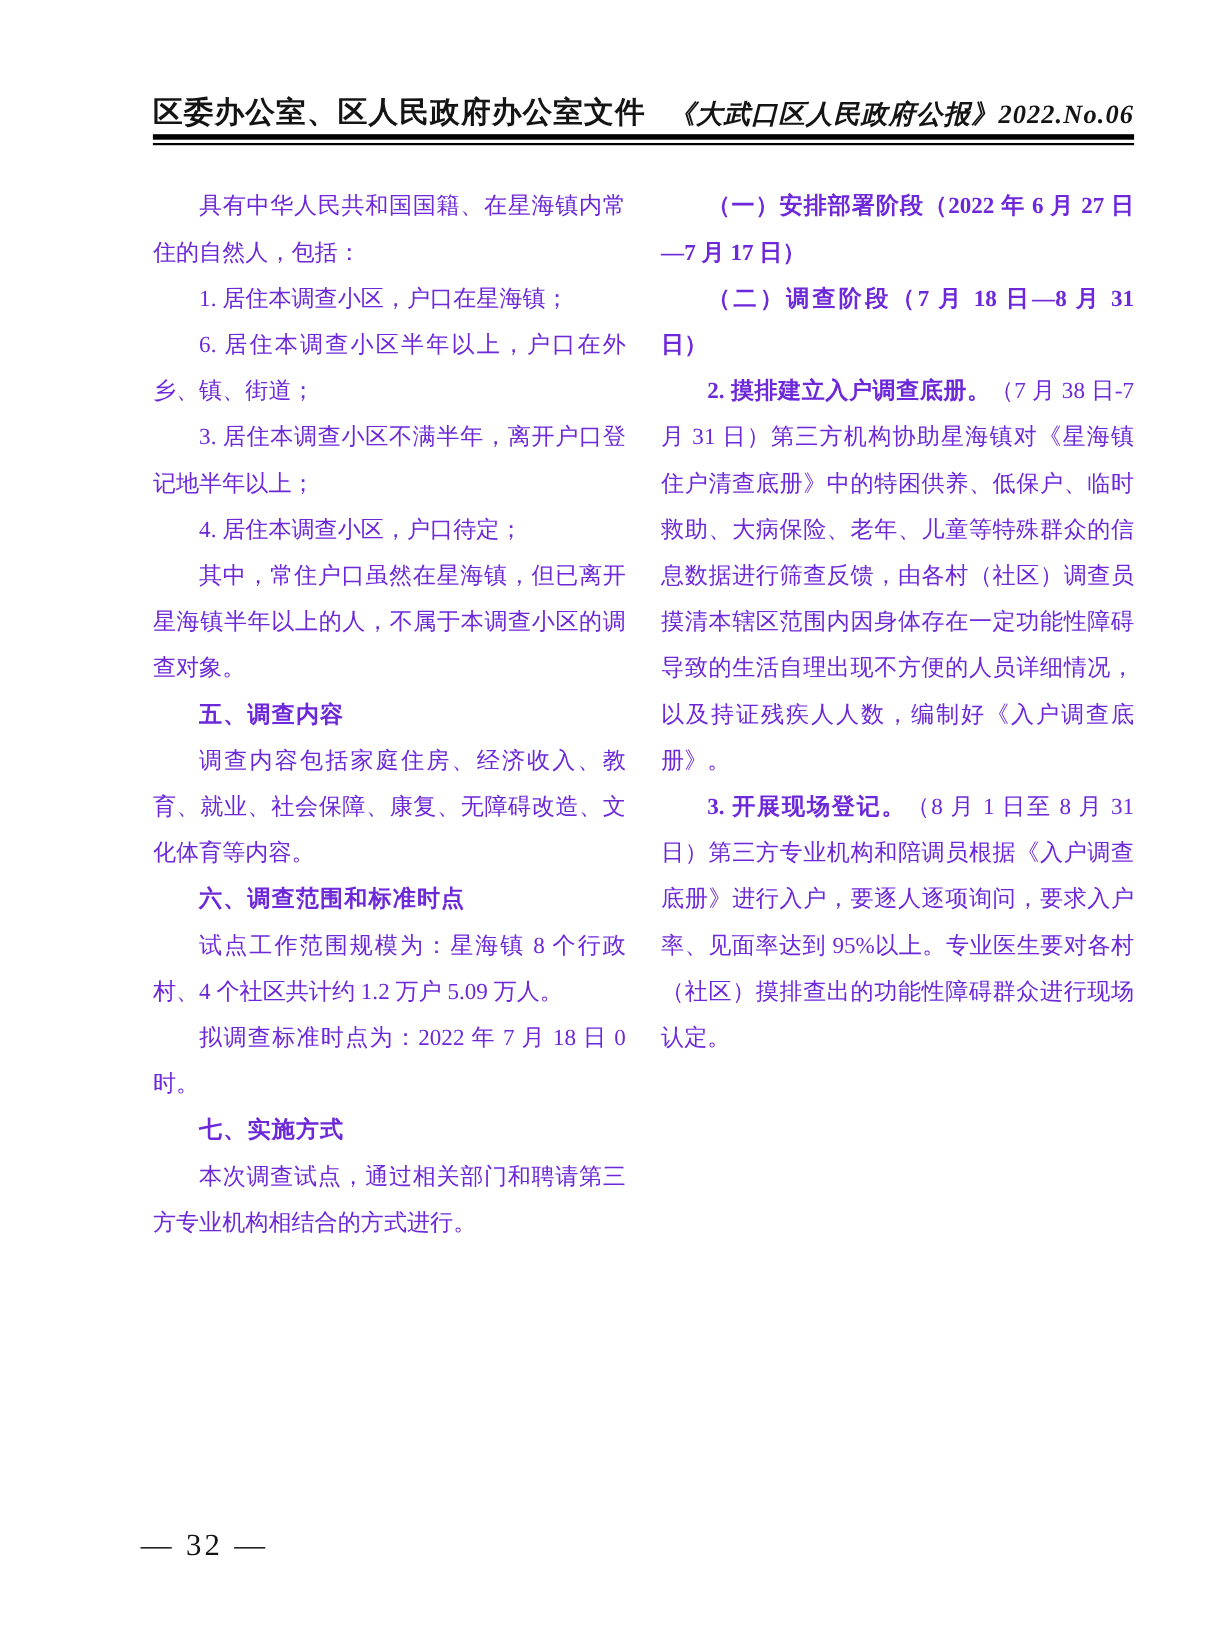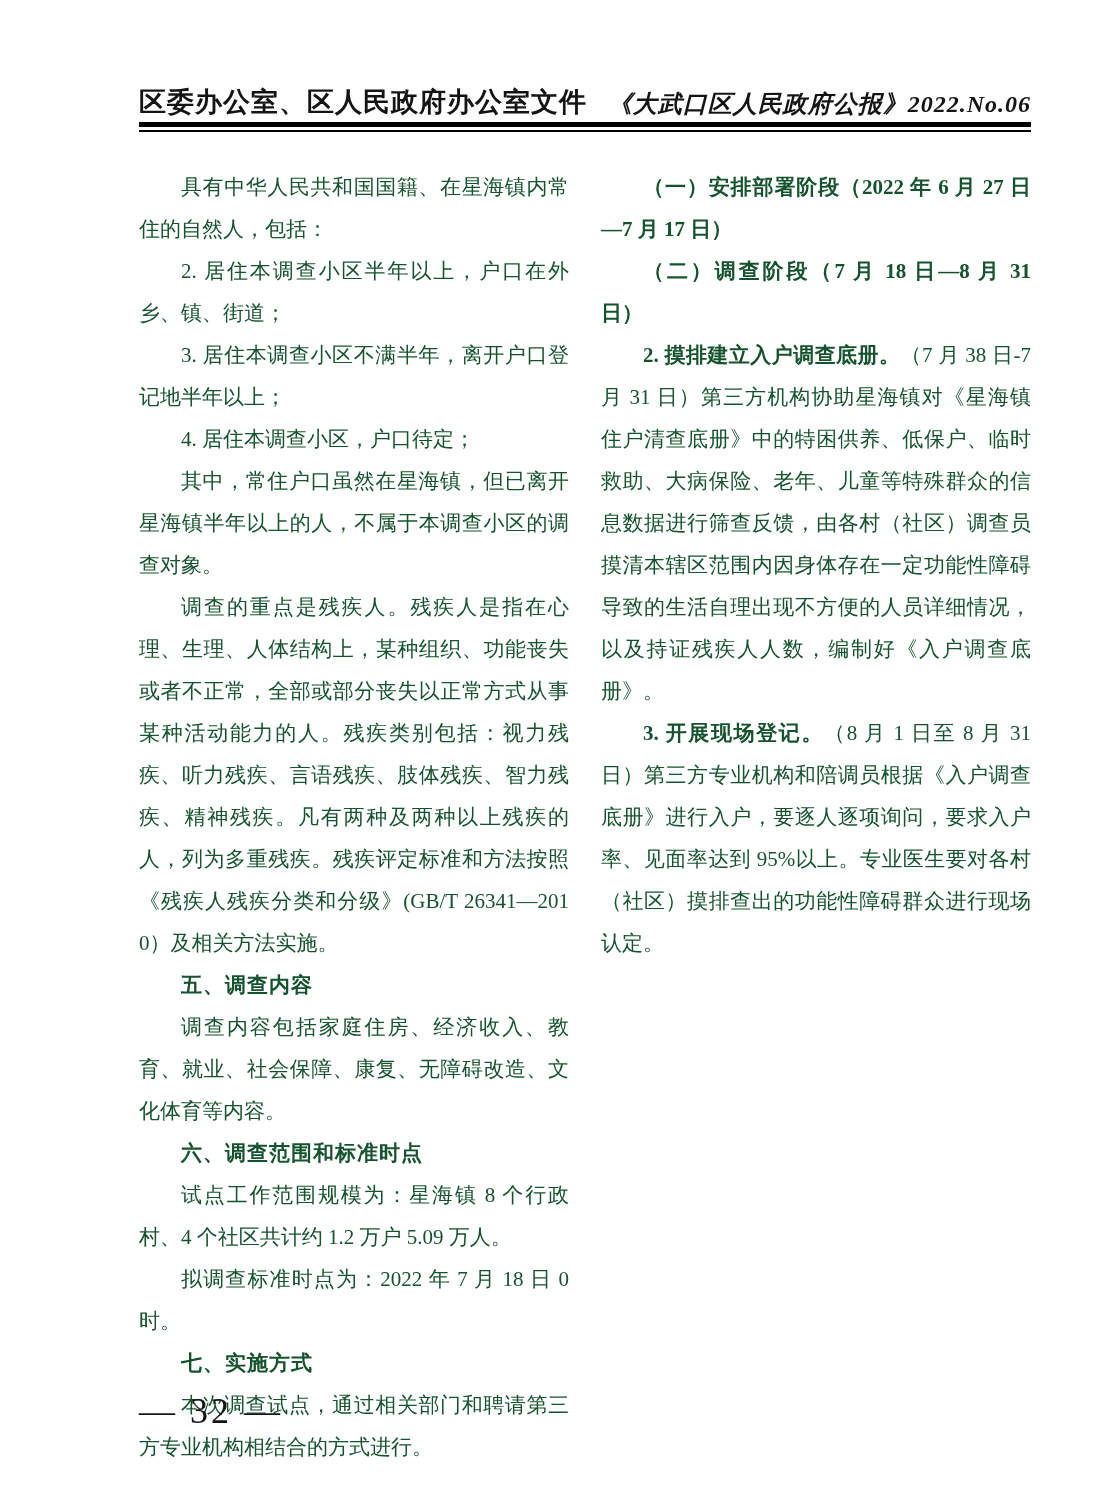--- a/index.html
+++ b/index.html
@@ -64,43 +64,43 @@
     flex: 0 0 430px;
   }
   .para {
     margin: 0;
     text-indent: 2em;
     text-align: justify;
     text-justify: inter-character;
     font-family: "Liberation Serif", "DejaVu Serif", serif;
     font-size: 21px;
     line-height: 42px;
-    color: #14532d;
+    color: #6d28d9;
     word-break: break-all;
   }
   
   .seg-n { font-weight: 400; }
   
   .seg-b { font-weight: 700; }
   
   .seg-k { font-weight: 700; }
   
   .seg-h {
     font-family: Liberation Serif, serif;
     font-weight: 700;
     letter-spacing: 1px;
   }
 
   
   .footer {
     position: absolute;
     top: 1390px;
-    left: 113px;
+    left: 102px;
     font-family: "Liberation Serif", "DejaVu Serif", serif;
-    font-size: 36px;
+    font-size: 28px;
     letter-spacing: 3px;
     white-space: nowrap;
   }
 </style>
 </head>
 <body>
 
 <div class="page">
 
   <div class="header">
@@ -109,25 +109,25 @@
   </div>
 
   <div class="divider">
     <div class="thick"></div>
     <div class="thin"></div>
   </div>
 
   <div class="content">
     <div class="col" id="col-left">
         <p class="para body"><span class="seg-n">具有中华人民共和国国籍、在星海镇内常住的自然人，包括：</span></p>
-        <p class="para body"><span class="seg-n">2. 居住本调查小区半年以上，户口在外乡、镇、街道；</span></p>
+        <p class="para body"><span class="seg-n">1. 居住本调查小区，户口在星海镇；</span></p>
+        <p class="para body"><span class="seg-n">6. 居住本调查小区半年以上，户口在外乡、镇、街道；</span></p>
         <p class="para body"><span class="seg-n">3. 居住本调查小区不满半年，离开户口登记地半年以上；</span></p>
         <p class="para body"><span class="seg-n">4. 居住本调查小区，户口待定；</span></p>
         <p class="para body"><span class="seg-n">其中，常住户口虽然在星海镇，但已离开星海镇半年以上的人，不属于本调查小区的调查对象。</span></p>
-        <p class="para body"><span class="seg-n">调查的重点是残疾人。残疾人是指在心理、生理、人体结构上，某种组织、功能丧失或者不正常，全部或部分丧失以正常方式从事某种活动能力的人。残疾类别包括：视力残疾、听力残疾、言语残疾、肢体残疾、智力残疾、精神残疾。凡有两种及两种以上残疾的人，列为多重残疾。残疾评定标准和方法按照《残疾人残疾分类和分级》(GB/T 26341—2010）及相关方法实施。</span></p>
         <p class="para heading"><span class="seg-h">五、调查内容</span></p>
         <p class="para body"><span class="seg-n">调查内容包括家庭住房、经济收入、教育、就业、社会保障、康复、无障碍改造、文化体育等内容。</span></p>
         <p class="para heading"><span class="seg-h">六、调查范围和标准时点</span></p>
         <p class="para body"><span class="seg-n">试点工作范围规模为：星海镇 8 个行政村、4 个社区共计约 1.2 万户 5.09 万人。</span></p>
         <p class="para body"><span class="seg-n">拟调查标准时点为：2022 年 7 月 18 日 0 时。</span></p>
         <p class="para heading"><span class="seg-h">七、实施方式</span></p>
         <p class="para body"><span class="seg-n">本次调查试点，通过相关部门和聘请第三方专业机构相结合的方式进行。</span></p>
       </div>
     <div class="col" id="col-right">
         <p class="para body"><span class="seg-k">（一）安排部署阶段</span><span class="seg-b">（2022 年 6 月 27 日—7 月 17 日）</span></p>

